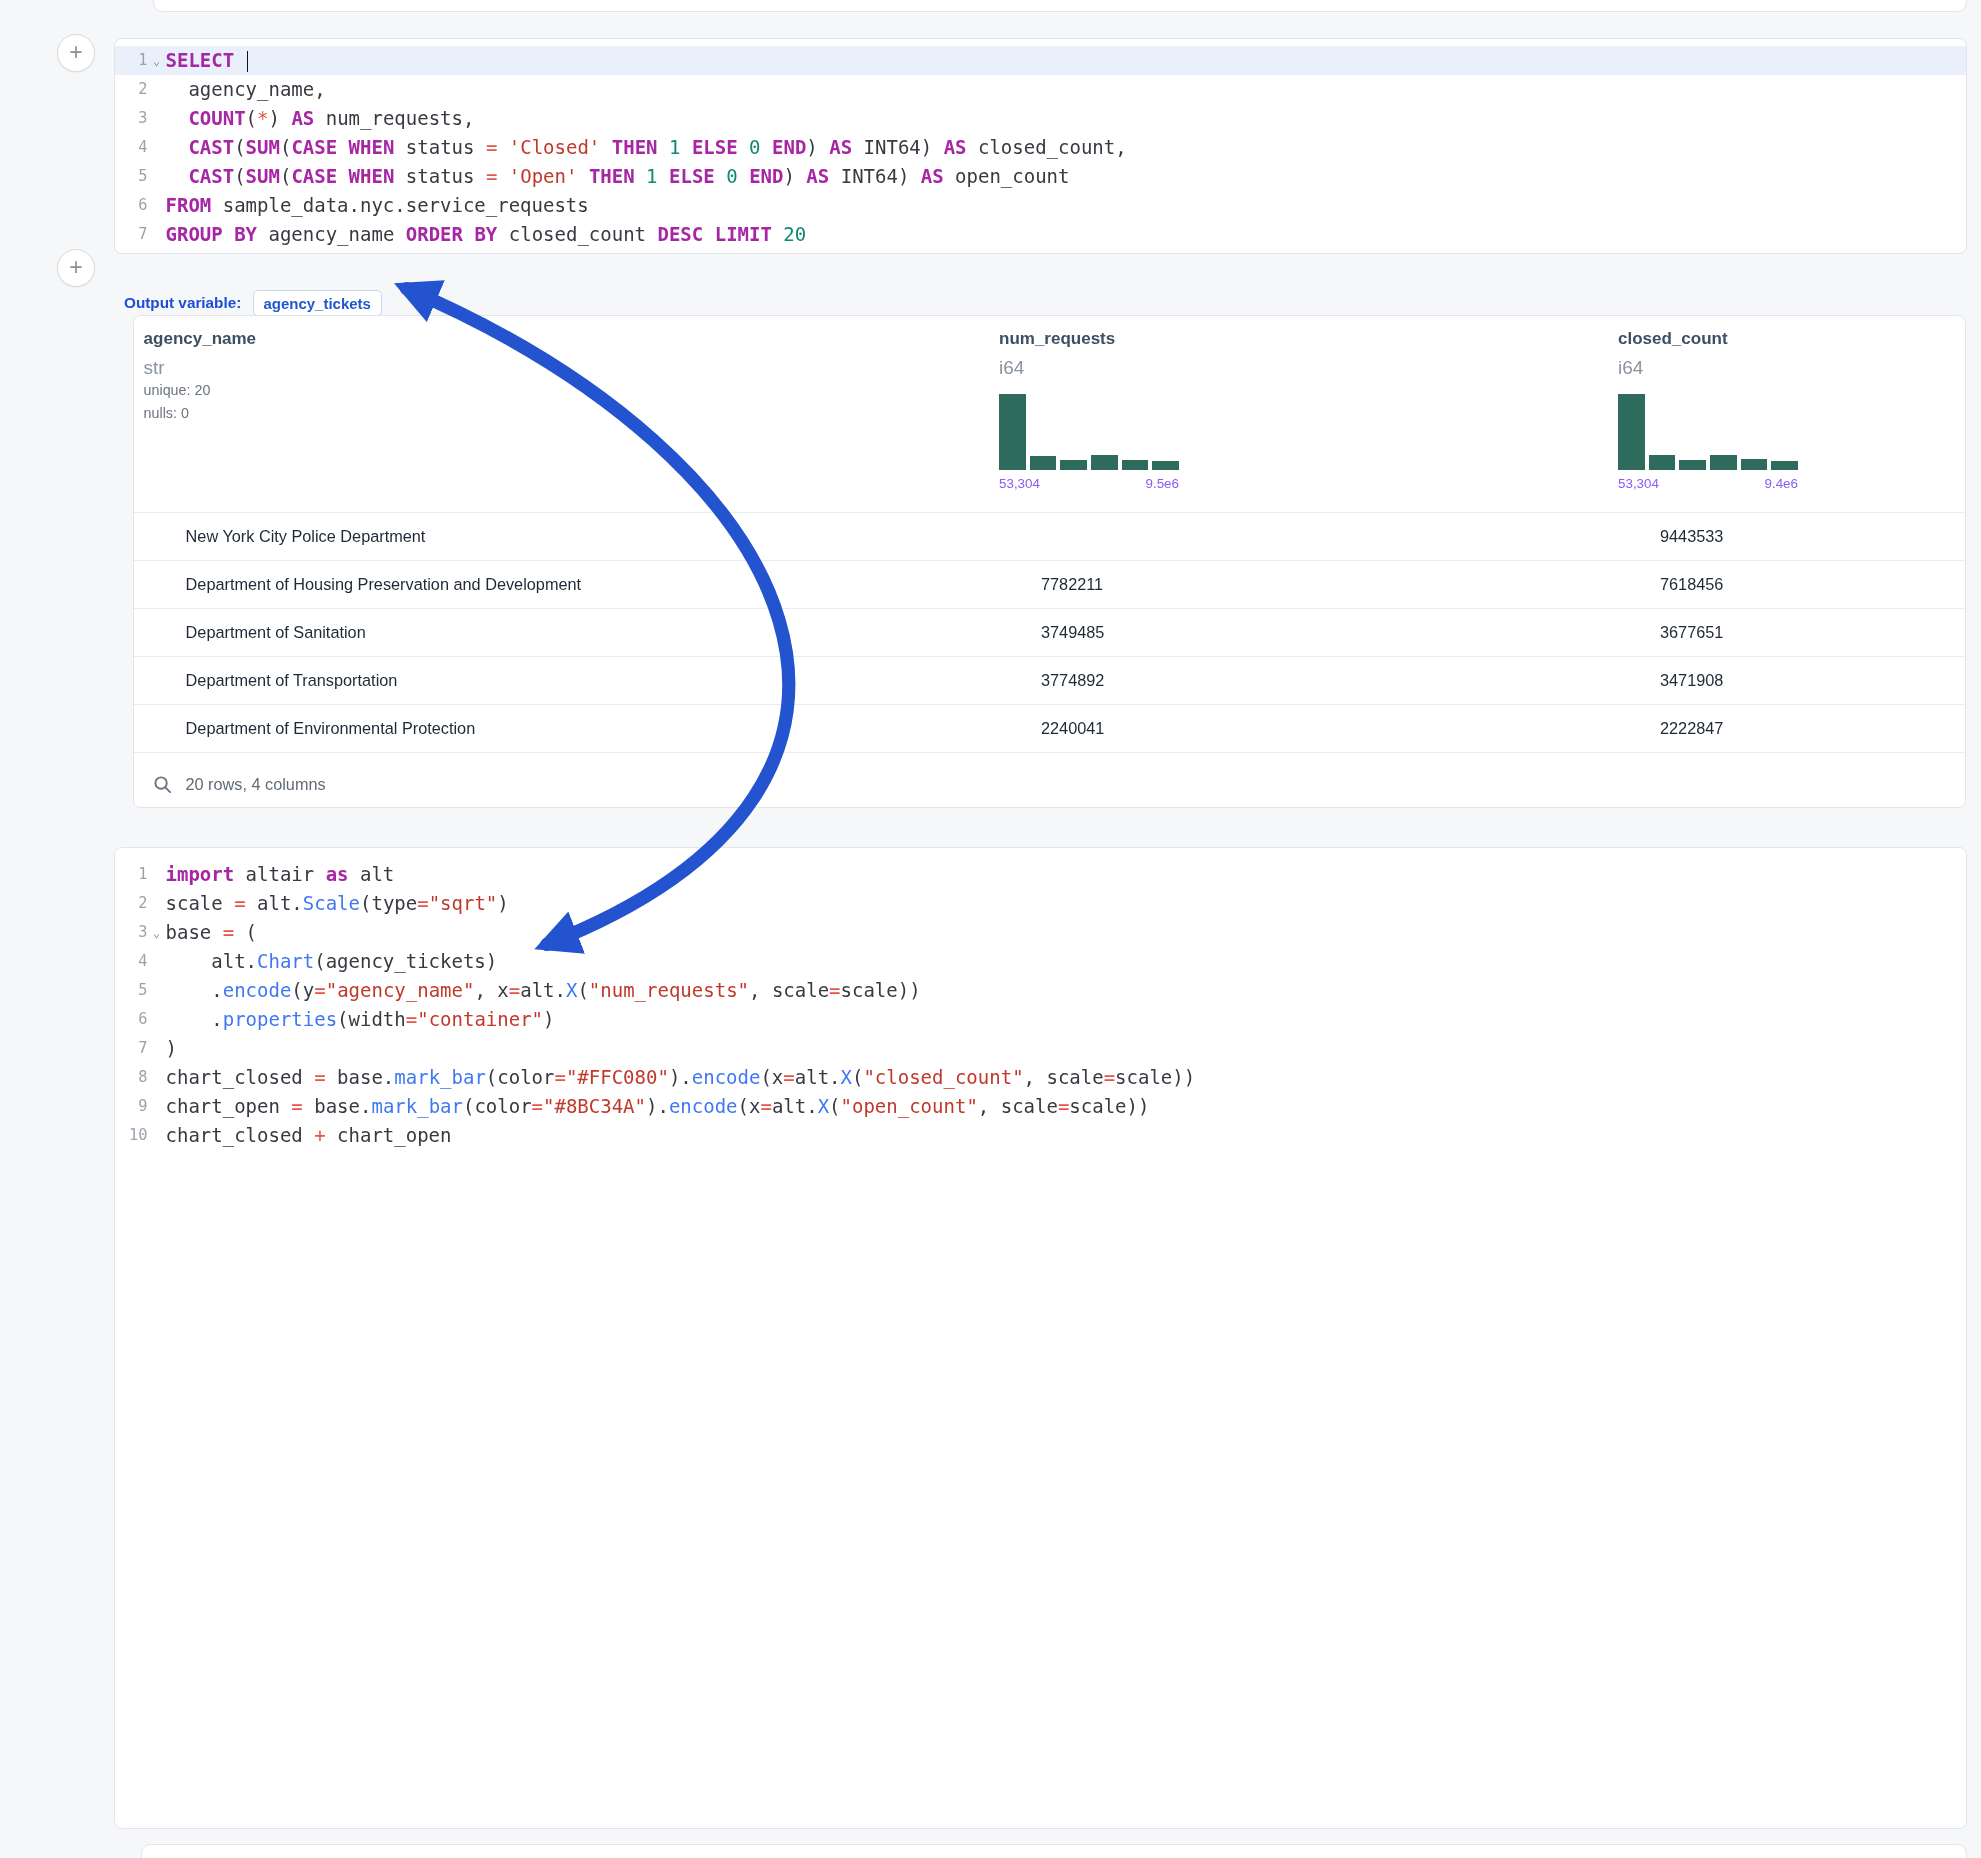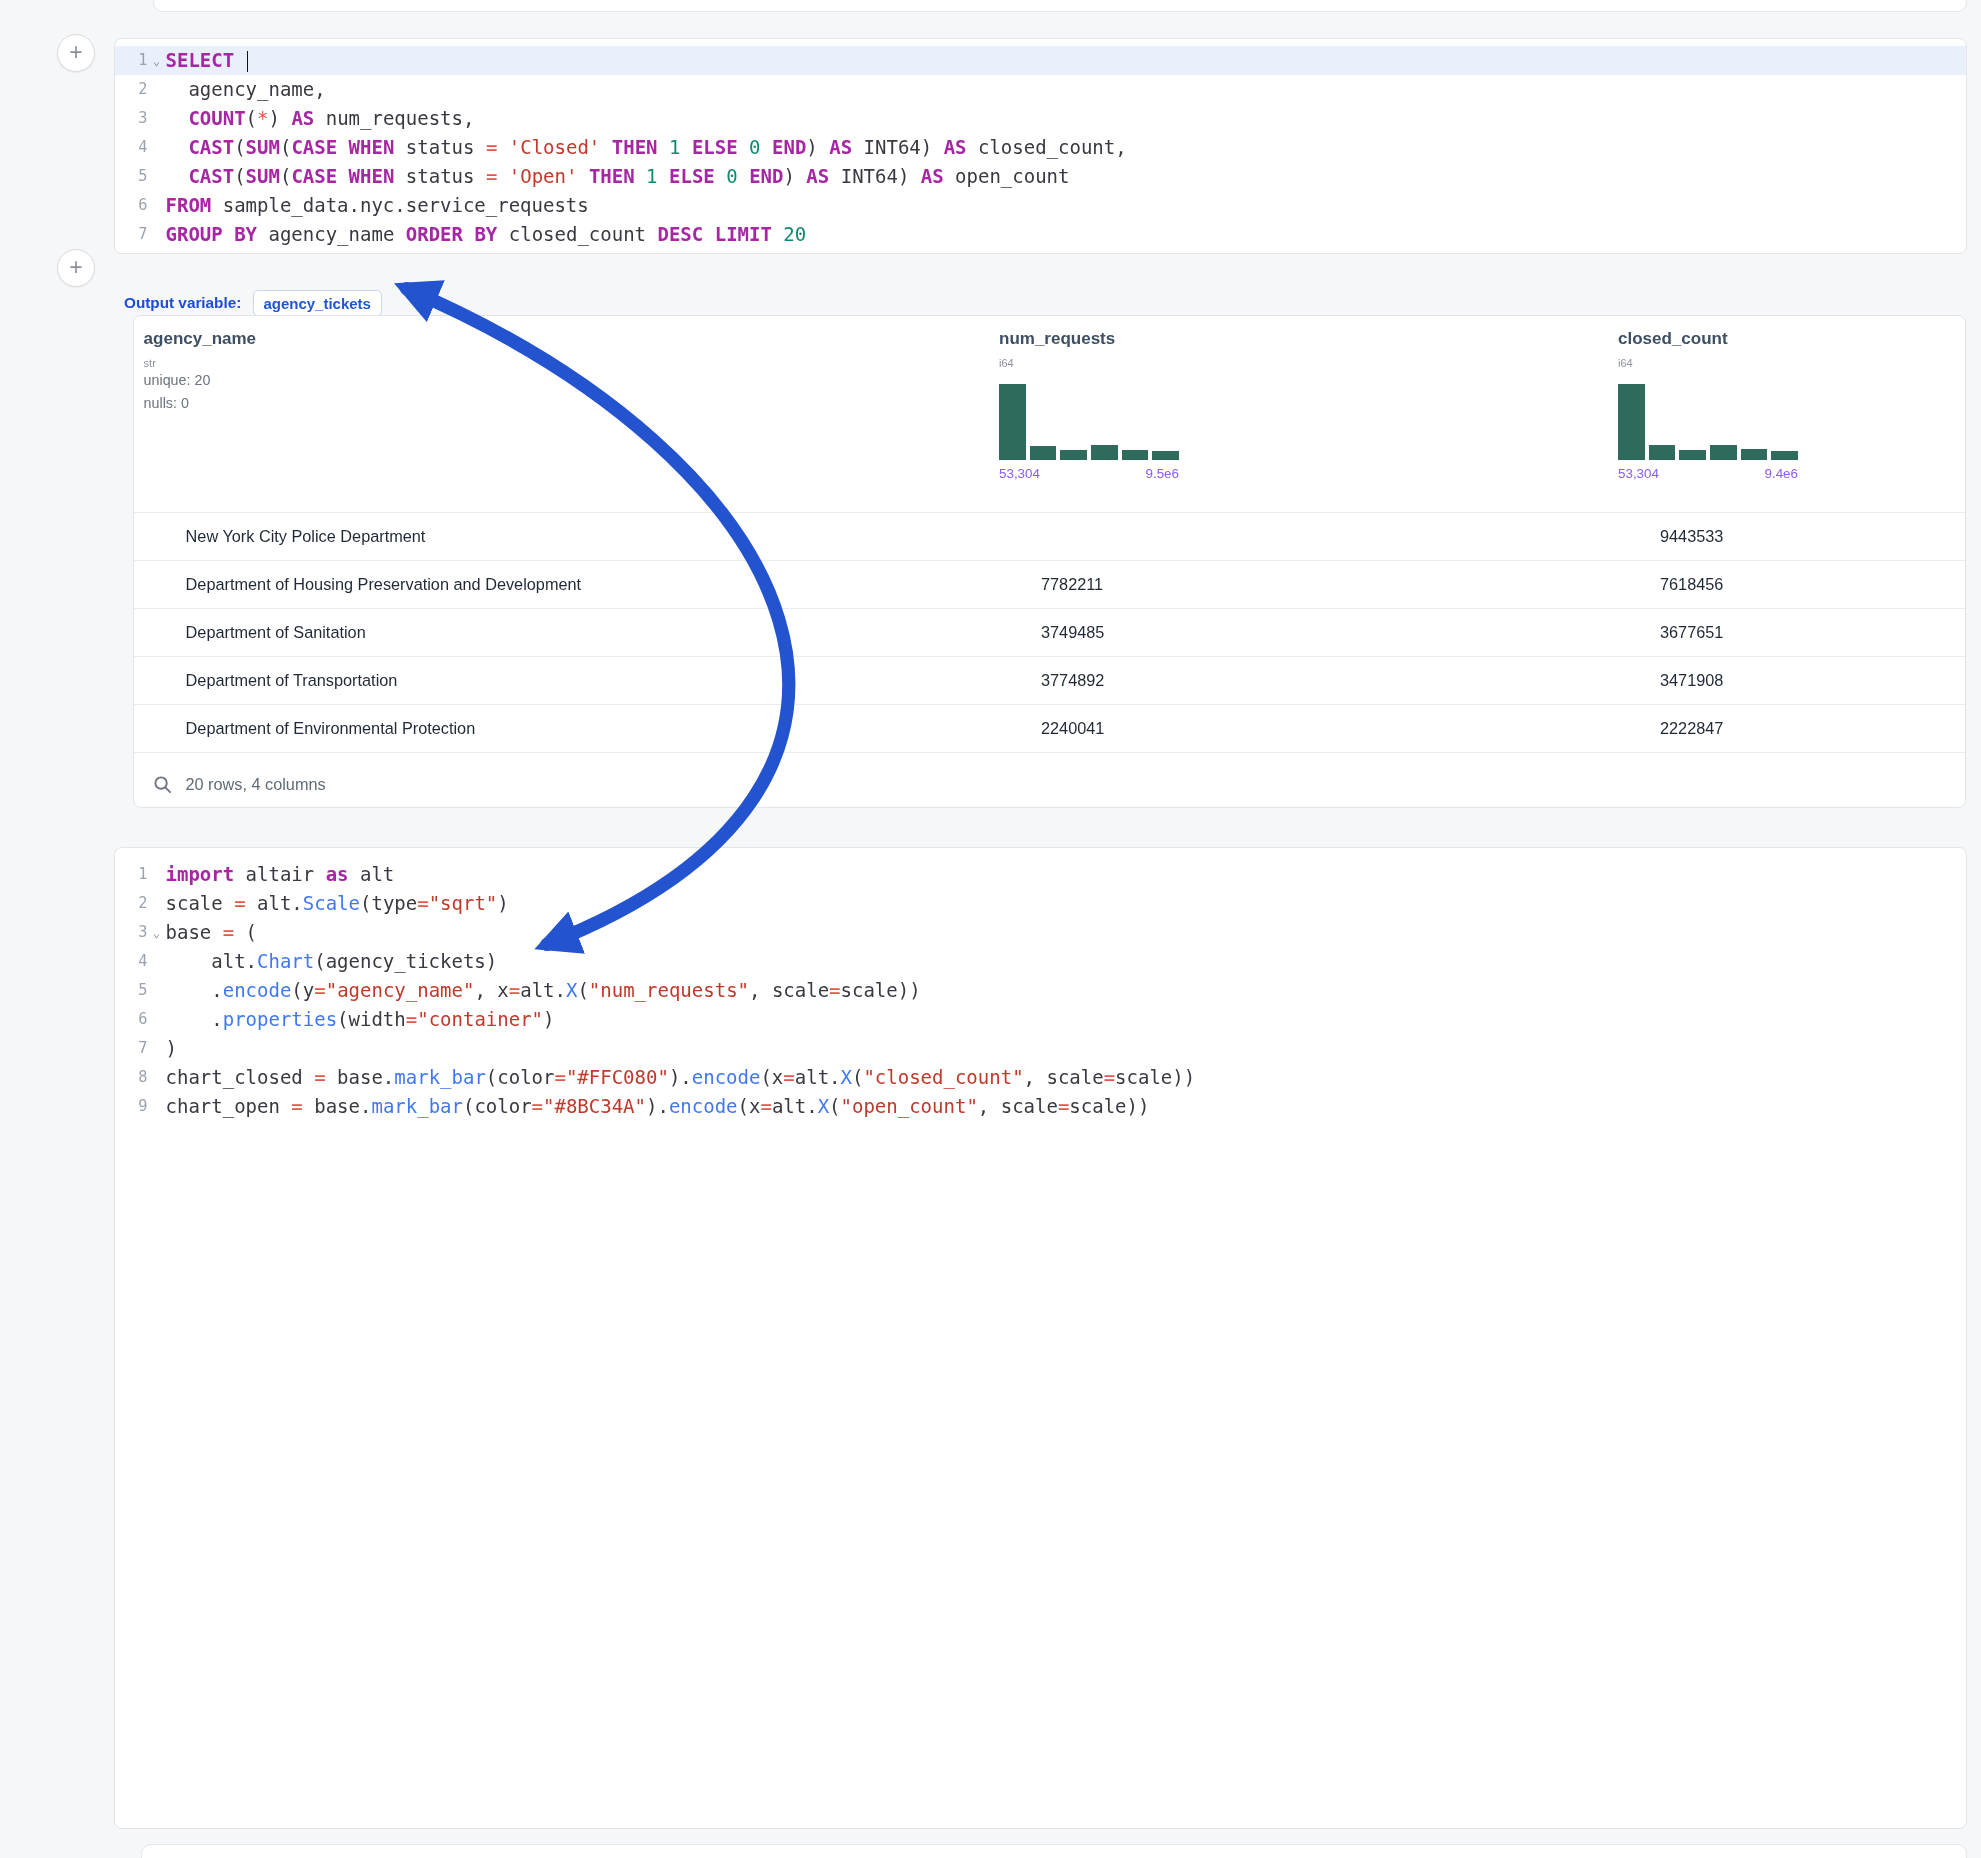--- a/index.html
+++ b/index.html
@@ -33,21 +33,21 @@
   #output-chip{margin-left:11.5px;padding:3.8px 9.6px;border:1px solid #c9d6ee;border-radius:4.8px;color:#2157d0;
     background:#fff;font-size:15px;font-weight:600;max-width:113px;overflow:hidden;white-space:nowrap;cursor:pointer;}
   
   #table-card{left:133px;top:315px;width:1833px;height:493px;overflow:hidden;}
   .thead{position:relative;height:196px;}
   .th{position:absolute;top:13.4px;}
   .th0{left:9.6px;width:841px;}
   .th1{left:865px;}
   .th2{left:1484px;}
   .th-name{font-size:17px;font-weight:bold;color:#3d4f63;cursor:pointer;}
-  .th-type{margin-top:7.6px;font-size:11px;color:#8a94a0;}
+  .th-type{margin-top:7.6px;font-size:19px;color:#8a94a0;}
   .th-stat{font-size:14.3px;color:#6b7480;line-height:23px;}
   .th0 .th-stat:first-of-type{margin-top:21px;}
   .hist{margin-top:15.3px;display:flex;align-items:flex-end;gap:3.8px;height:76px;width:180px;}
   .hbar{flex:1;background:#2e6b5c;}
   .hrange{width:180px;margin-top:5.7px;display:flex;justify-content:space-between;font-size:13.4px;color:#8b5cf6;}
   .trow{position:relative;height:47px;border-top:1px solid #e9ecef;cursor:pointer;}
   .tcell{position:absolute;top:0;line-height:47px;font-size:16.3px;color:#1f2937;white-space:nowrap;overflow:hidden;margin-left:42px;}
   .tcell.c0{left:9.6px;width:841px;}
   .tcell.c1{left:865px;width:593px;}
   .tcell.c2{left:1484px;width:335px;}
@@ -166,20 +166,21 @@
   <div class="codeblock" id="py-code">
       <div class="cl"><span class="ln">1</span><span class="fold"></span><span class="ct"><span class="tk-kw">import</span><span class="tk-pl"> altair </span><span class="tk-kw">as</span><span class="tk-pl"> alt</span></span></div>
       <div class="cl"><span class="ln">2</span><span class="fold"></span><span class="ct"><span class="tk-pl">scale </span><span class="tk-op">=</span><span class="tk-pl"> alt.</span><span class="tk-fn">Scale</span><span class="tk-pl">(type</span><span class="tk-op">=</span><span class="tk-str">"sqrt"</span><span class="tk-pl">)</span></span></div>
       <div class="cl"><span class="ln">3</span><span class="fold">⌄</span><span class="ct"><span class="tk-pl">base </span><span class="tk-op">=</span><span class="tk-pl"> (</span></span></div>
       <div class="cl"><span class="ln">4</span><span class="fold"></span><span class="ct"><span class="tk-pl">    alt.</span><span class="tk-fn">Chart</span><span class="tk-pl">(agency_tickets)</span></span></div>
       <div class="cl"><span class="ln">5</span><span class="fold"></span><span class="ct"><span class="tk-pl">    .</span><span class="tk-fn">encode</span><span class="tk-pl">(y</span><span class="tk-op">=</span><span class="tk-str">"agency_name"</span><span class="tk-pl">, x</span><span class="tk-op">=</span><span class="tk-pl">alt.</span><span class="tk-fn">X</span><span class="tk-pl">(</span><span class="tk-str">"num_requests"</span><span class="tk-pl">, scale</span><span class="tk-op">=</span><span class="tk-pl">scale))</span></span></div>
       <div class="cl"><span class="ln">6</span><span class="fold"></span><span class="ct"><span class="tk-pl">    .</span><span class="tk-fn">properties</span><span class="tk-pl">(width</span><span class="tk-op">=</span><span class="tk-str">"container"</span><span class="tk-pl">)</span></span></div>
       <div class="cl"><span class="ln">7</span><span class="fold"></span><span class="ct"><span class="tk-pl">)</span></span></div>
       <div class="cl"><span class="ln">8</span><span class="fold"></span><span class="ct"><span class="tk-pl">chart_closed </span><span class="tk-op">=</span><span class="tk-pl"> base.</span><span class="tk-fn">mark_bar</span><span class="tk-pl">(color</span><span class="tk-op">=</span><span class="tk-str">"#FFC080"</span><span class="tk-pl">).</span><span class="tk-fn">encode</span><span class="tk-pl">(x</span><span class="tk-op">=</span><span class="tk-pl">alt.</span><span class="tk-fn">X</span><span class="tk-pl">(</span><span class="tk-str">"closed_count"</span><span class="tk-pl">, scale</span><span class="tk-op">=</span><span class="tk-pl">scale))</span></span></div>
       <div class="cl"><span class="ln">9</span><span class="fold"></span><span class="ct"><span class="tk-pl">chart_open </span><span class="tk-op">=</span><span class="tk-pl"> base.</span><span class="tk-fn">mark_bar</span><span class="tk-pl">(color</span><span class="tk-op">=</span><span class="tk-str">"#8BC34A"</span><span class="tk-pl">).</span><span class="tk-fn">encode</span><span class="tk-pl">(x</span><span class="tk-op">=</span><span class="tk-pl">alt.</span><span class="tk-fn">X</span><span class="tk-pl">(</span><span class="tk-str">"open_count"</span><span class="tk-pl">, scale</span><span class="tk-op">=</span><span class="tk-pl">scale))</span></span></div>
+      <div class="cl"><span class="ln">10</span><span class="fold"></span><span class="ct"><span class="tk-pl">chart_closed </span><span class="tk-op">+</span><span class="tk-pl"> chart_open</span></span></div>
     </div>
 
 </div>
 
 <div class="strip" style="left:141px;right:15.3px;bottom:-1.9px;height:16.3px;border-radius:9.6px 9.6px 0 0;"></div>
 
 <svg id="arrow-svg" width="1982" height="1858" viewBox="0 0 2073 1944">
   <defs>
     <marker id="ah" viewBox="0 0 10 10" refX="7" refY="5" markerWidth="3.4" markerHeight="3.4" orient="auto-start-reverse">
       <path d="M0,0 L10,5 L0,10 z" fill="#2353cf"></path>

